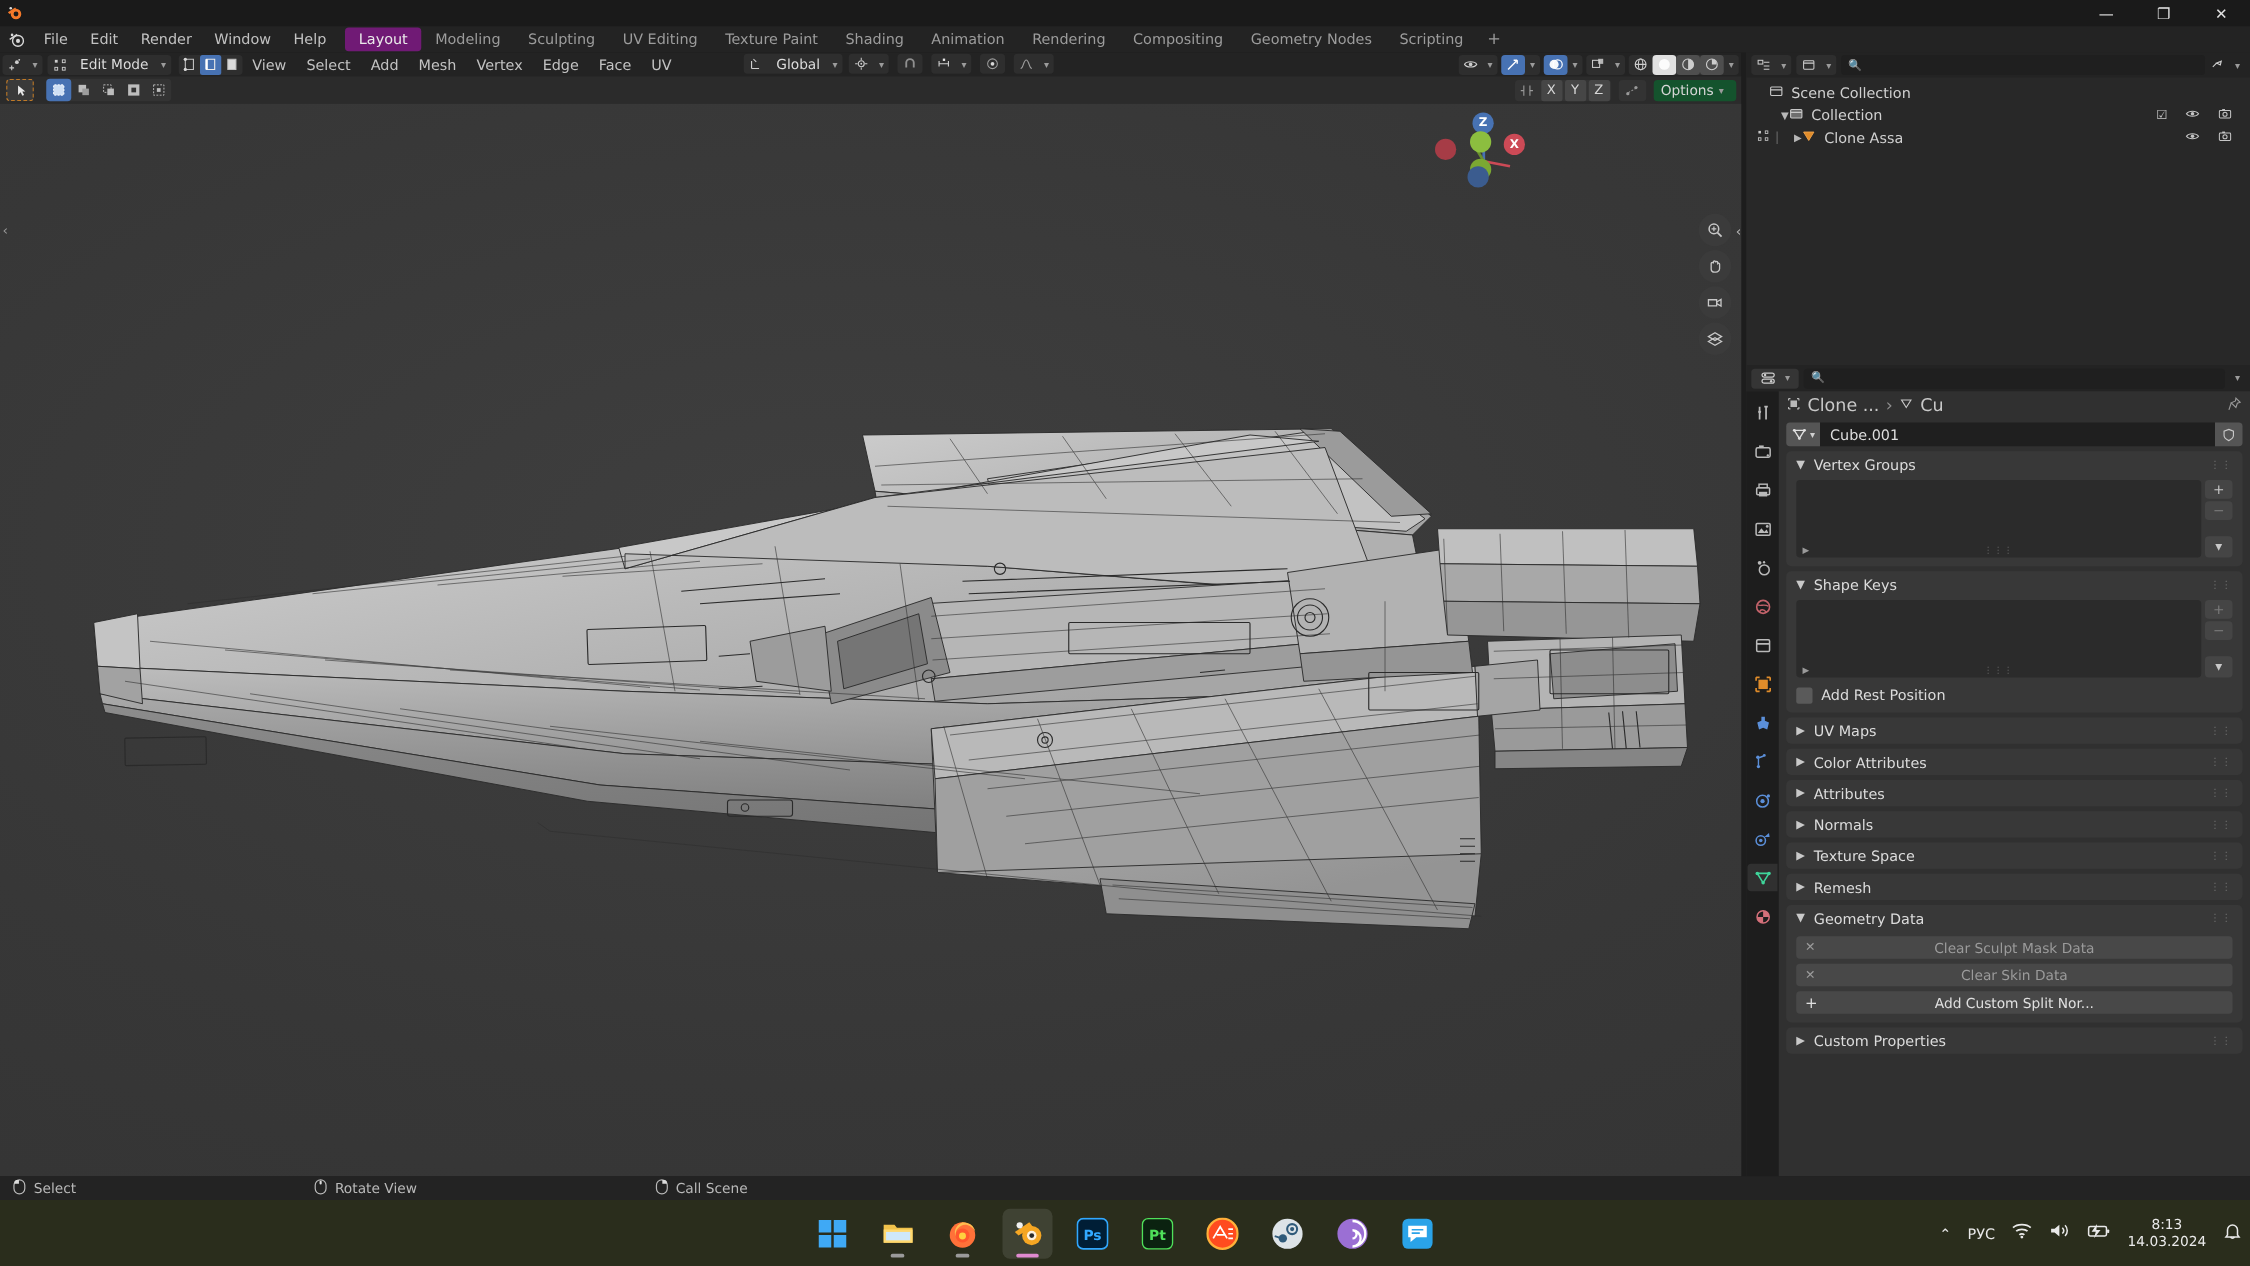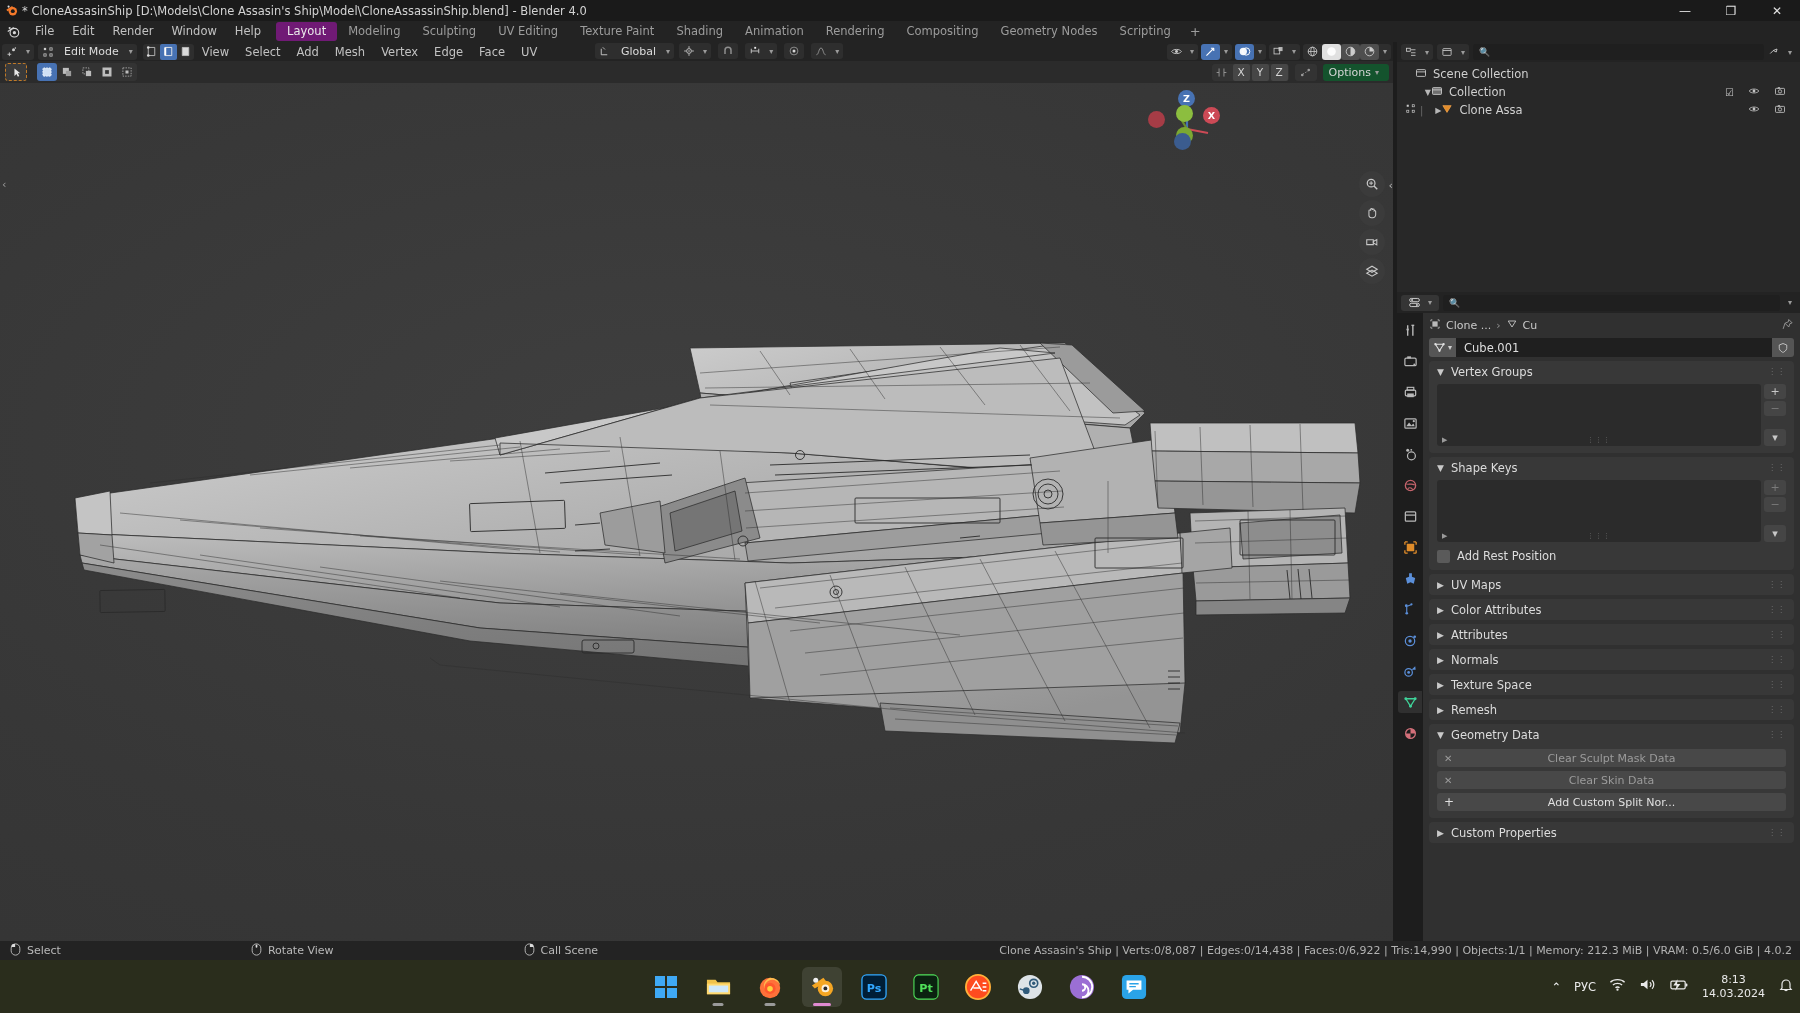--- a/index.html
+++ b/index.html
@@ -120,21 +120,21 @@
   .pr-search{ flex:1; display:flex; align-items:center; background:#1f1f1f; border-radius:3px;
               height:16px; margin:0 4px; padding:0 6px; }
 
   .pr-tabs{ position:absolute; left:0; top:21px; width:26px; height:628px; background:#1d1d1d;
             display:flex; flex-direction:column; align-items:center; padding-top:6px; gap:9px; }
   .pr-tab{ width:24px; height:22px; display:flex; align-items:center; justify-content:center;
            border-radius:3px 0 0 3px; }
   .pr-tab.active{ background:#303030; }
 
   .pr-body{ position:absolute; left:26px; top:21px; width:377px; height:628px; padding:3px 6px 0 6px; }
-  .breadcrumb{ display:flex; align-items:center; height:18px; gap:5px; color:#c9c9c9; font-size:11px; }
+  .breadcrumb{ display:flex; align-items:center; height:18px; gap:5px; color:#c9c9c9; font-size:14px; }
   .name-row{ display:flex; align-items:center; height:19px; margin-top:4px; }
   .nr-icon{ display:flex; align-items:center; background:#555; border-radius:3px 0 0 3px;
             height:19px; padding:0 4px; }
   .nr-field{ flex:1; background:#1f1f1f; height:19px; display:flex; align-items:center;
              padding:0 8px; color:#dedede; font-size:11.5px; }
   .nr-shield{ width:22px; height:19px; display:flex; align-items:center; justify-content:center;
               background:#555; border-radius:0 3px 3px 0; }
 
   .panel{ background:#383838; border-radius:4px; margin-top:4px; padding:0; }
   .panel-hd{ display:flex; align-items:center; height:21px; padding:0 8px; position:relative; }
@@ -197,21 +197,20 @@
 
   <div class="titlebar">
     <div class="tb-logo">
       <svg width="13" height="13" viewBox="0 0 20 20">
         <circle cx="12" cy="11" r="6.5" fill="#f5792a"></circle>
         <circle cx="12" cy="11" r="3" fill="#1a1a1a"></circle>
         <path d="M2 9 L11 3 L13 6 L4 11 Z" fill="#f5792a"></path>
         <circle cx="5.5" cy="4" r="1.6" fill="#e0e0e0"></circle>
       </svg>
     </div>
-    <div class="tb-title">* CloneAssasinShip [D:\Models\Clone Assasin's Ship\Model\CloneAssassinShip.blend] - Blender 4.0</div>
     <div class="win-btns">
       <div class="win-btn">—</div>
       <div class="win-btn">❐</div>
       <div class="win-btn close">✕</div>
     </div>
   </div>
 
   <div class="menubar">
     <div class="mb-logo">
       <svg width="14" height="14" viewBox="0 0 20 20">
@@ -1063,21 +1062,20 @@
     </div>
     <div class="sb-item" style="margin-left:60px;">
       <span>
         <svg width="11" height="13" viewBox="0 0 12 15">
           <rect x="1" y="1" width="10" height="13" rx="5" fill="none" stroke="#b9b9b9" stroke-width="1.1"></rect>
           <path d="M10.7 4.5 L6.4 4.5 L6.4 1.1 L9 1.1 A2.2 3 0 0 1 10.7 4.5 Z" fill="#dcdcdc"></path>
         </svg>
       </span>
       <span class="sb-lbl">Call Scene</span>
     </div>
-    <div class="sb-stats">Clone Assasin's Ship | Verts:0/8,087 | Edges:0/14,438 | Faces:0/6,922 | Tris:14,990 | Objects:1/1 | Memory: 212.3 MiB | VRAM: 0.5/6.0 GiB | 4.0.2</div>
   </div>
 
   <div class="taskbar">
     <div class="tb-center">
 
       <div class="tbi">
         <svg width="24" height="24" viewBox="0 0 24 24">
           <rect x="1" y="1" width="10" height="10" fill="#3fa9f5"></rect>
           <rect x="13" y="1" width="10" height="10" fill="#3fa9f5"></rect>
           <rect x="1" y="13" width="10" height="10" fill="#3fa9f5"></rect>

